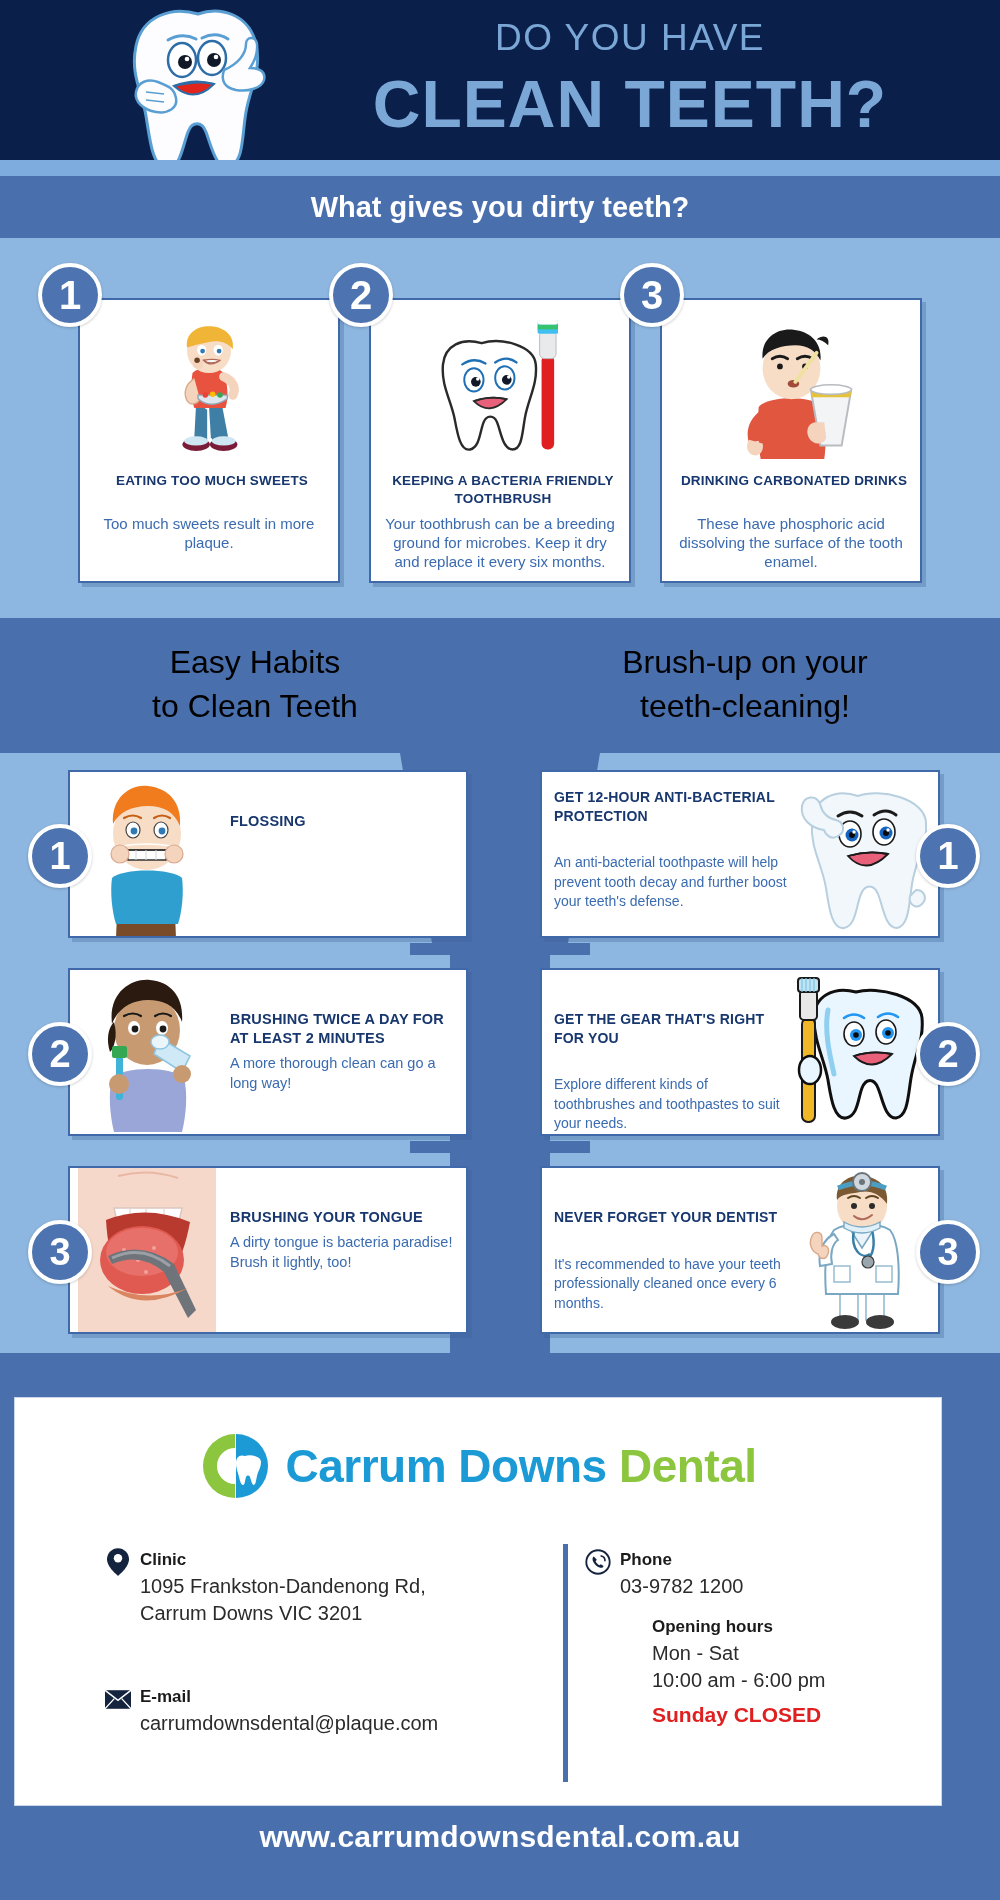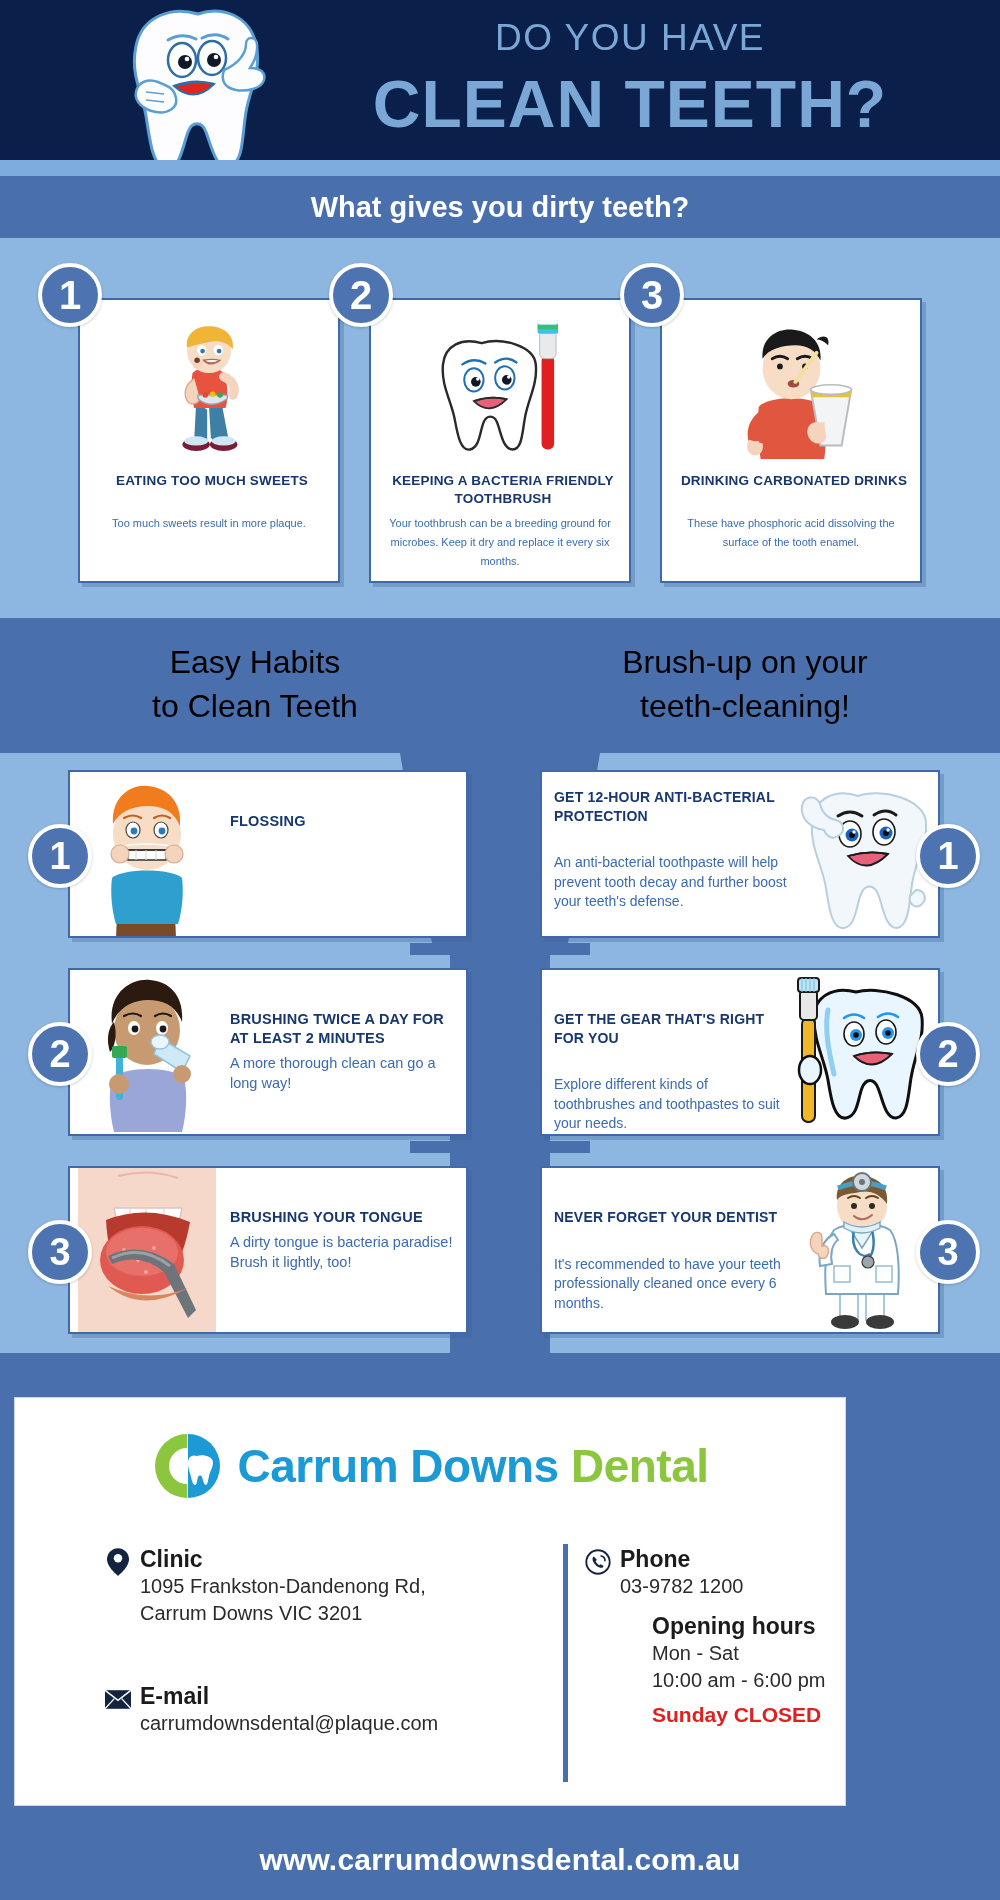--- a/index.html
+++ b/index.html
@@ -122,21 +122,21 @@
     font-weight: 700;
     line-height: 18px;
     letter-spacing: 0.2px;
   }
   .cause-body {
     position: absolute;
     left: 12px; right: 12px;
     top: 214px;
     text-align: center;
     color: #3a6bb0;
-    font-size: 11px;
+    font-size: 15px;
     line-height: 19px;
   }
 
   
   .habits-header {
     position: absolute;
     left: 0; top: 618px;
     width: 1000px; height: 135px;
     background: #4a6fad;
   }
@@ -234,21 +234,21 @@
   
   .contact-wrap {
     position: absolute;
     left: 0; top: 1383px;
     width: 1000px; height: 437px;
     background: #4a6fad;
   }
   .contact-card {
     position: absolute;
     left: 14px; top: 14px;
-    width: 832px; height: 409px;
+    width: 928px; height: 409px;
     background: #ffffff;
     border: 1px solid #c9d7ea;
   }
   .logo-row {
     position: absolute;
     left: 0; top: 32px;
     width: 100%;
     display: flex;
     align-items: center;
     justify-content: center;
@@ -283,21 +283,21 @@
   .cb-hours  { left: 637px; top: 75px; }
 
   .cb-icon {
     position: absolute;
     left: -36px; top: 2px;
     width: 28px; height: 28px;
     display: flex; align-items: center; justify-content: center;
   }
   .cb-label {
     color: #1b1b1b;
-    font-size: 23px;
+    font-size: 17px;
     font-weight: 700;
     line-height: 27px;
   }
   .cb-value {
     color: #2b2b2b;
     font-size: 20px;
     font-weight: 400;
     line-height: 27px;
     white-space: pre-line;
   }
@@ -309,21 +309,21 @@
     margin-top: 6px;
   }
 
   
   .footer {
     position: absolute;
     left: 0; top: 1820px;
     width: 1000px; height: 80px;
     background: #4a6fad;
     display: flex;
-    align-items: center;
+    align-items: flex-start;
     justify-content: center;
   }
   .footer .url {
     color: #ffffff;
     font-size: 30px;
     font-weight: 700;
     letter-spacing: 0.2px;
   }
 </style>
 </head>

